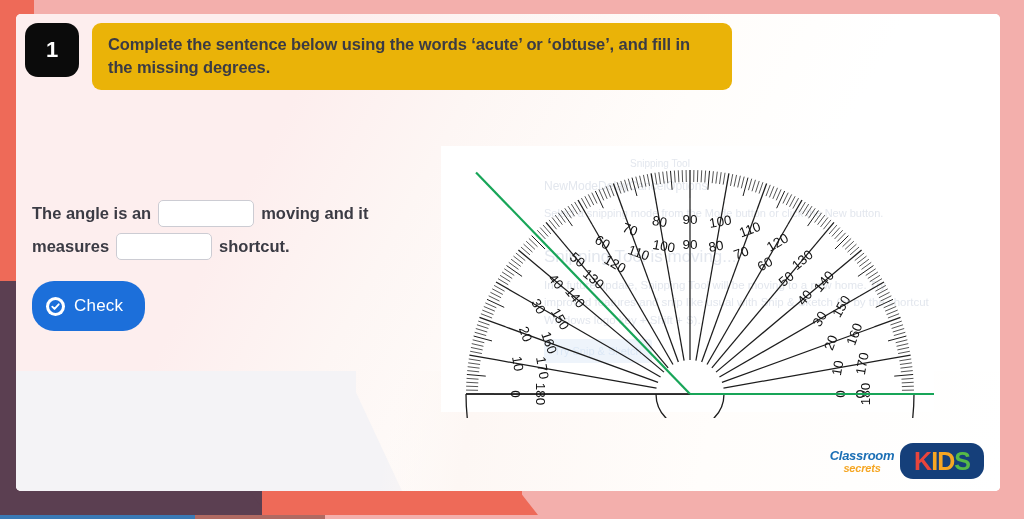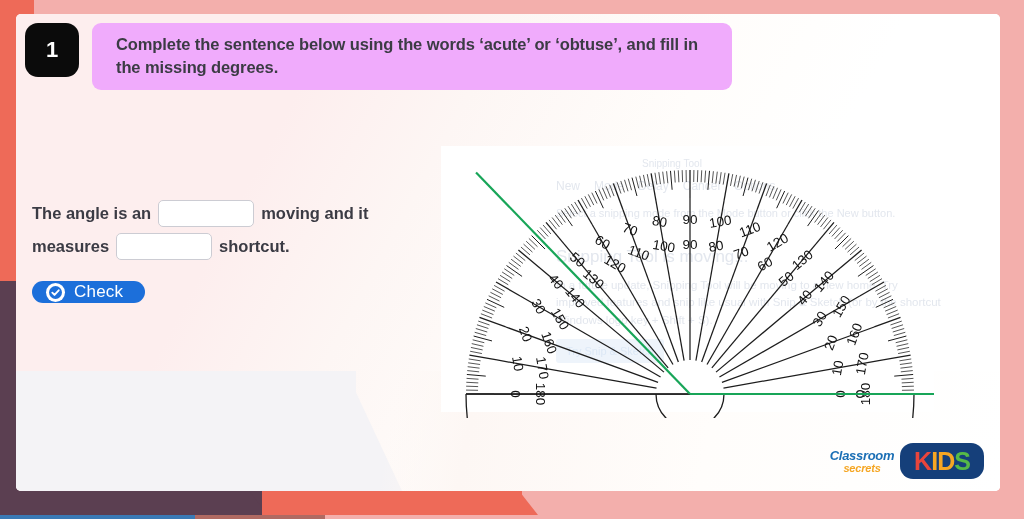--- a/index.html
+++ b/index.html
@@ -70,22 +70,22 @@
 
   
   #header{position:absolute;left:9px;top:9px;display:flex;align-items:flex-start;}
   #qnum{
     width:54px;height:54px;border-radius:13px;background:#0b0b0b;
     color:#ffffff;font-size:22px;font-weight:bold;
     display:flex;align-items:center;justify-content:center;
     flex:0 0 auto;
   }
   #qtext-wrap{
-    margin-left:13px;background:#f0abfc;border-radius:9px;
-    padding:10px 16px 11px 24px;width:640px;box-sizing:border-box;
+    margin-left:13px;background:#eab308;border-radius:9px;
+    padding:10px 16px 11px 16px;width:640px;box-sizing:border-box;
     min-height:54px;
   }
   #qtext{
     font-size:16.5px;font-weight:bold;color:#3b3b44;line-height:1.38;
     letter-spacing:-0.1px;
   }
 
   
   #qbody{position:absolute;left:16px;top:186px;width:400px;}
   .sent-line{
@@ -99,46 +99,46 @@
     border-radius:5px;height:27px;box-sizing:border-box;
     margin:0 7px;vertical-align:middle;
     font-family:"Liberation Sans", sans-serif;font-size:15px;
     color:#3b3b44;padding:0 6px;outline:none;
   }
   .blank.wide{width:96px;}
   .blank.narrow{width:96px;}
   #check-btn{
     margin-top:15px;display:inline-flex;align-items:center;
     background:#1c6fda;color:#ffffff;border:none;border-radius:22px;
-    height:22px;padding:0 22px 0 14px;cursor:pointer;
+    height:50px;padding:0 22px 0 14px;cursor:pointer;
     font-family:"Liberation Sans", sans-serif;
   }
   #check-icon{
     width:19px;height:19px;border-radius:50%;background:#ffffff;
     display:inline-flex;align-items:center;justify-content:center;
     margin-right:9px;flex:0 0 auto;
   }
   #check-label{font-size:17px;letter-spacing:.2px;}
 
   
   #protractor-area{
     position:absolute;left:408px;top:132px;width:510px;height:272px;
   }
   #protractor-bg{
     position:absolute;left:17px;top:0;width:493px;height:266px;
     background:#ffffff;
   }
   
   #ghost{
-    position:absolute;left:132px;top:10px;width:390px;height:250px;
+    position:absolute;left:120px;top:10px;width:390px;height:250px;
     color:#e3e7ee;font-size:11.5px;line-height:1.5;overflow:hidden;
     pointer-events:none;
   }
   #ghost .g-title{font-size:10px;margin-left:86px;}
-  #ghost .g-toolbar{display:flex;align-items:center;gap:14px;margin-top:6px;font-size:12px;}
+  #ghost .g-toolbar{display:flex;align-items:center;margin-top:6px;font-size:12px;}
   #ghost .g-desc{margin-top:10px;font-size:11px;}
   #ghost .g-head{margin-top:22px;font-size:17px;display:flex;align-items:center;gap:10px;text-align:center;}
   #ghost .g-body{margin-top:8px;font-size:11.5px;}
   #ghost .g-btn{
     margin-top:10px;display:inline-block;background:#eef4fb;color:#dce8f6;
     padding:4px 10px;border-radius:3px;font-size:11px;
   }
   #protractor-svg{position:absolute;left:0;top:0;}
 
   

